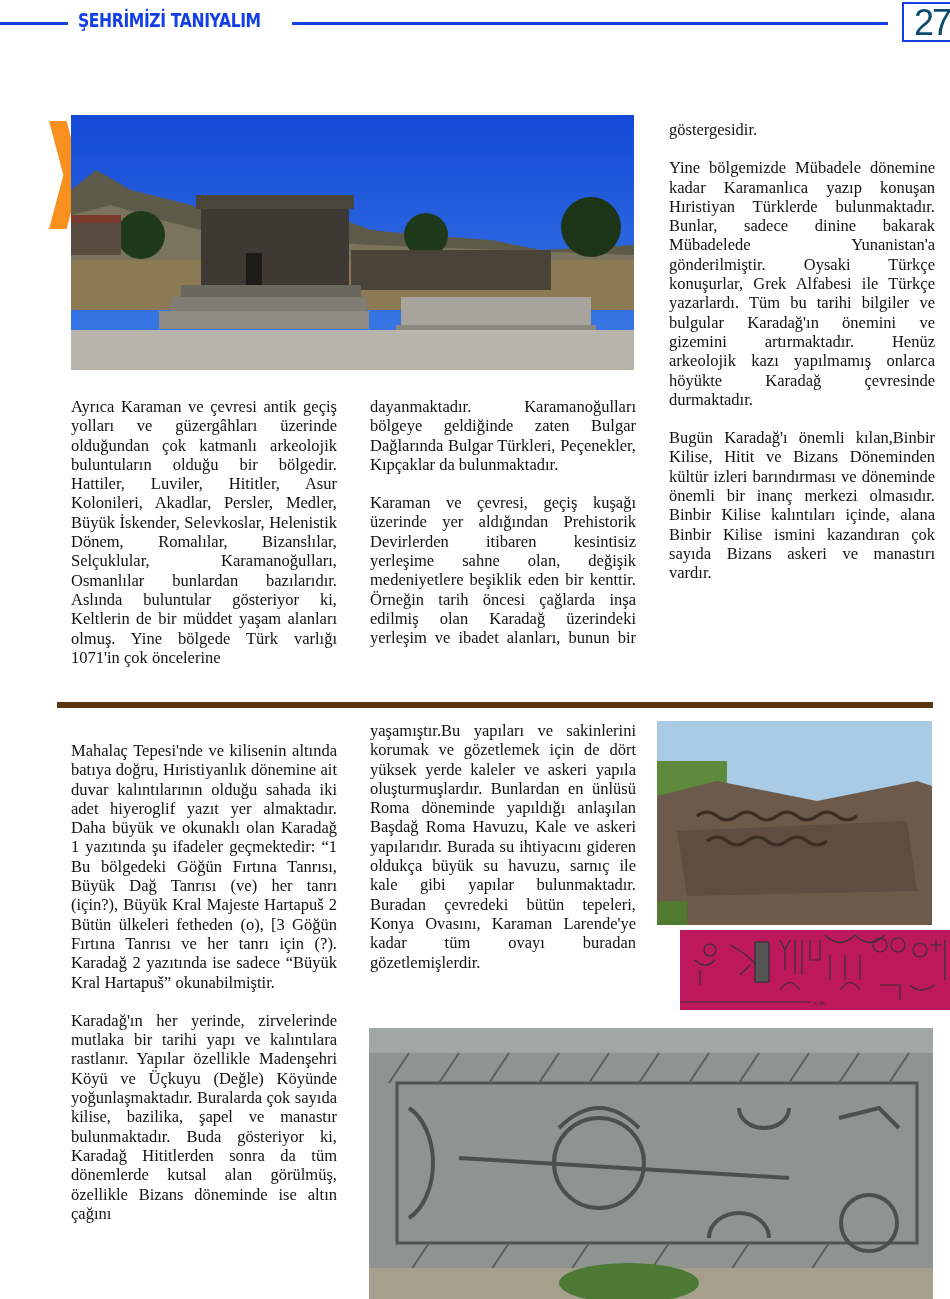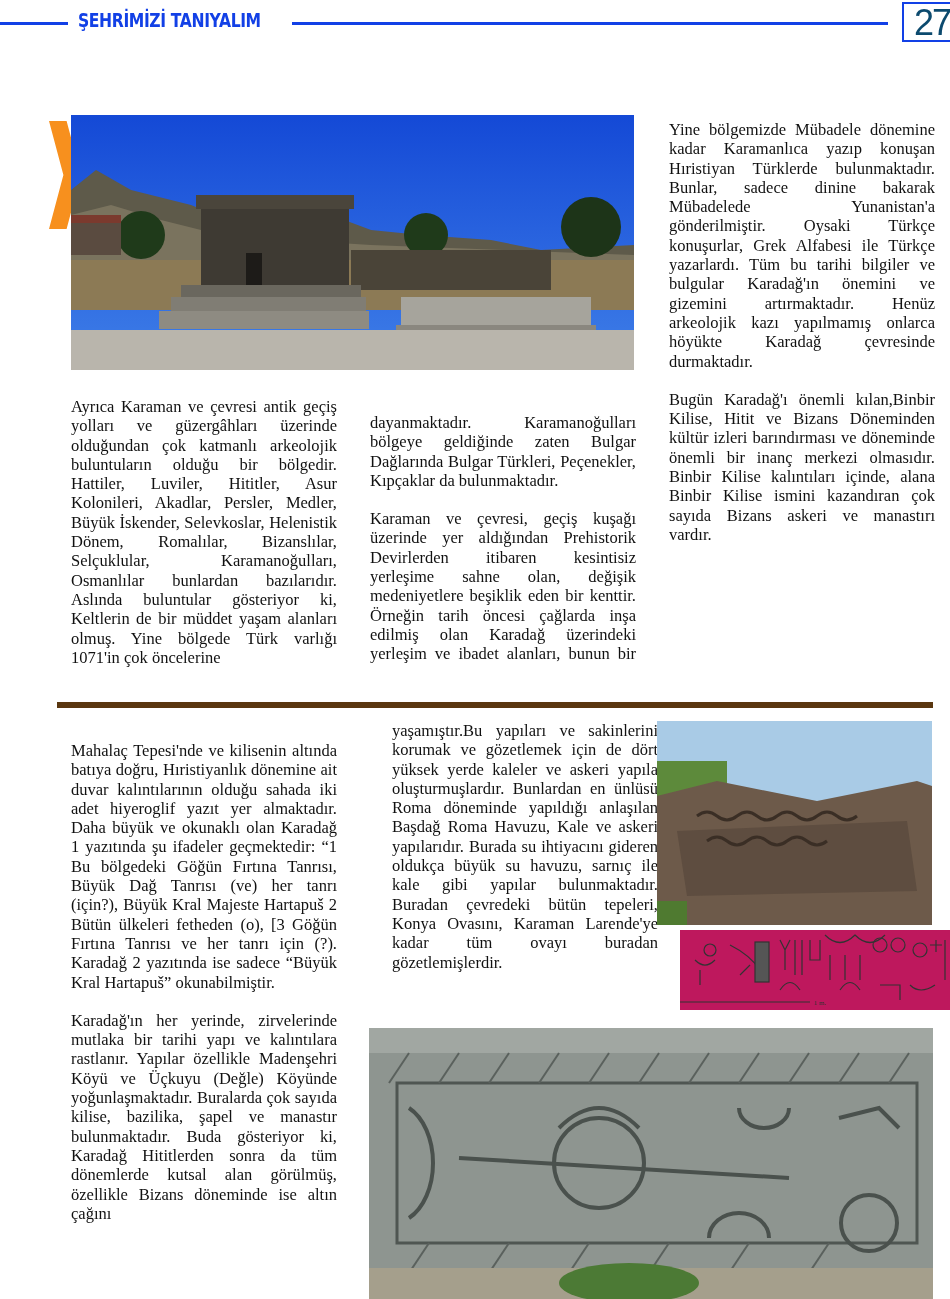--- a/index.html
+++ b/index.html
@@ -69,36 +69,37 @@
     <rect x="88" y="196" width="210" height="18" fill="#8e8b82"></rect>
     <rect x="330" y="182" width="190" height="30" fill="#a6a49c"></rect>
     <rect x="325" y="210" width="200" height="14" fill="#8a877f"></rect>
     <rect x="0" y="215" width="563" height="40" fill="#b9b5ac"></rect>
   </svg>
 </div>
 
 <div class="text" style="left:71px; top:397px; width:266px;font-family:Liberation Serif, serif;">
   <p class="last-left">Ayrıca Karaman ve çevresi antik geçiş yolları ve güzergâhları üzerinde olduğundan çok katmanlı arkeolojik buluntuların olduğu bir bölgedir. Hattiler, Luviler, Hititler, Asur Kolonileri, Akadlar, Persler, Medler, Büyük İskender, Selevkoslar, Helenistik Dönem, Romalılar, Bizanslılar, Selçuklular, Karamanoğulları, Osmanlılar bunlardan bazılarıdır. Aslında buluntular gösteriyor ki, Keltlerin de bir müddet yaşam alanları olmuş. Yine bölgede Türk varlığı 1071'in çok öncelerine</p>
 </div>
-<div class="text" style="left:370px; top:413px; width:266px;font-family:Liberation Serif, serif;">
+<div class="text" style="left:370px; top:397px; width:266px;font-family:Liberation Serif, serif;">
   <p class="last-left">dayanmaktadır. Karamanoğulları bölgeye geldiğinde zaten Bulgar Dağlarında Bulgar Türkleri, Peçenekler, Kıpçaklar da bulunmaktadır.</p>
   <p>Karaman ve çevresi, geçiş kuşağı üzerinde yer aldığından Prehistorik Devirlerden itibaren kesintisiz yerleşime sahne olan, değişik medeniyetlere beşiklik eden bir kenttir. Örneğin tarih öncesi çağlarda inşa edilmiş olan Karadağ üzerindeki yerleşim ve ibadet alanları, bunun bir</p>
 </div>
 <div class="text" style="left:669px; top:120px; width:266px;">
+  <p class="last-left">göstergesidir.</p>
   <p class="last-left">Yine bölgemizde Mübadele dönemine kadar Karamanlıca yazıp konuşan Hıristiyan Türklerde bulunmaktadır. Bunlar, sadece dinine bakarak Mübadelede Yunanistan'a gönderilmiştir. Oysaki Türkçe konuşurlar, Grek Alfabesi ile Türkçe yazarlardı. Tüm bu tarihi bilgiler ve bulgular Karadağ'ın önemini ve gizemini artırmaktadır. Henüz arkeolojik kazı yapılmamış onlarca höyükte Karadağ çevresinde durmaktadır.</p>
   <p class="last-left">Bugün Karadağ'ı önemli kılan,Binbir Kilise, Hitit ve Bizans Döneminden kültür izleri barındırması ve döneminde önemli bir inanç merkezi olmasıdır. Binbir Kilise kalıntıları içinde, alana Binbir Kilise ismini kazandıran çok sayıda Bizans askeri ve manastırı vardır.</p>
 </div>
 
 <div class="divider"></div>
 
 <div class="text" style="left:71px; top:721px; width:266px;margin-top:20px;">
   <p class="last-left">Mahalaç Tepesi'nde ve kilisenin altında batıya doğru, Hıristiyanlık dönemine ait duvar kalıntılarının olduğu sahada iki adet hiyeroglif yazıt yer almaktadır. Daha büyük ve okunaklı olan Karadağ 1 yazıtında şu ifadeler geçmektedir: “1 Bu bölgedeki Göğün Fırtına Tanrısı, Büyük Dağ Tanrısı (ve) her tanrı (için?), Büyük Kral Majeste Hartapuš 2 Bütün ülkeleri fetheden (o), [3 Göğün Fırtına Tanrısı ve her tanrı için (?). Karadağ 2 yazıtında ise sadece “Büyük Kral Hartapuš” okunabilmiştir.</p>
   <p>Karadağ'ın her yerinde, zirvelerinde mutlaka bir tarihi yapı ve kalıntılara rastlanır. Yapılar özellikle Madenşehri Köyü ve Üçkuyu (Değle) Köyünde yoğunlaşmaktadır. Buralarda çok sayıda kilise, bazilika, şapel ve manastır bulunmaktadır. Buda gösteriyor ki, Karadağ Hititlerden sonra da tüm dönemlerde kutsal alan görülmüş, özellikle Bizans döneminde ise altın çağını</p>
 </div>
-<div class="text" style="left:370px; top:721px; width:266px;margin-left:22px;">
+<div class="text" style="left:370px; top:721px; width:266px;">
   <p class="last-left">yaşamıştır.Bu yapıları ve sakinlerini korumak ve gözetlemek için de dört yüksek yerde kaleler ve askeri yapıla oluşturmuşlardır. Bunlardan en ünlüsü Roma döneminde yapıldığı anlaşılan Başdağ Roma Havuzu, Kale ve askeri yapılarıdır. Burada su ihtiyacını gideren oldukça büyük su havuzu, sarnıç ile kale gibi yapılar bulunmaktadır. Buradan çevredeki bütün tepeleri, Konya Ovasını, Karaman Larende'ye kadar tüm ovayı buradan gözetlemişlerdir.</p>
 </div>
 
 <div class="photo" style="left:657px; top:721px; width:275px; height:204px;">
   <svg width="275" height="204" viewBox="0 0 275 204">
     <rect width="275" height="204" fill="#a9cbe6"></rect>
     <rect x="0" y="40" width="70" height="40" fill="#5d8a3b"></rect>
     <polygon points="0,75 60,60 160,80 260,60 275,65 275,204 0,204" fill="#6d5a4a"></polygon>
     <polygon points="20,110 250,100 260,170 30,175" fill="#5a4a3d" opacity="0.8"></polygon>
     <path d="M40 95 q10 -8 20 0 t20 0 t20 0 t20 0 t20 0 t20 0 t20 0 t20 0" stroke="#3a2e25" stroke-width="3" fill="none"></path>

